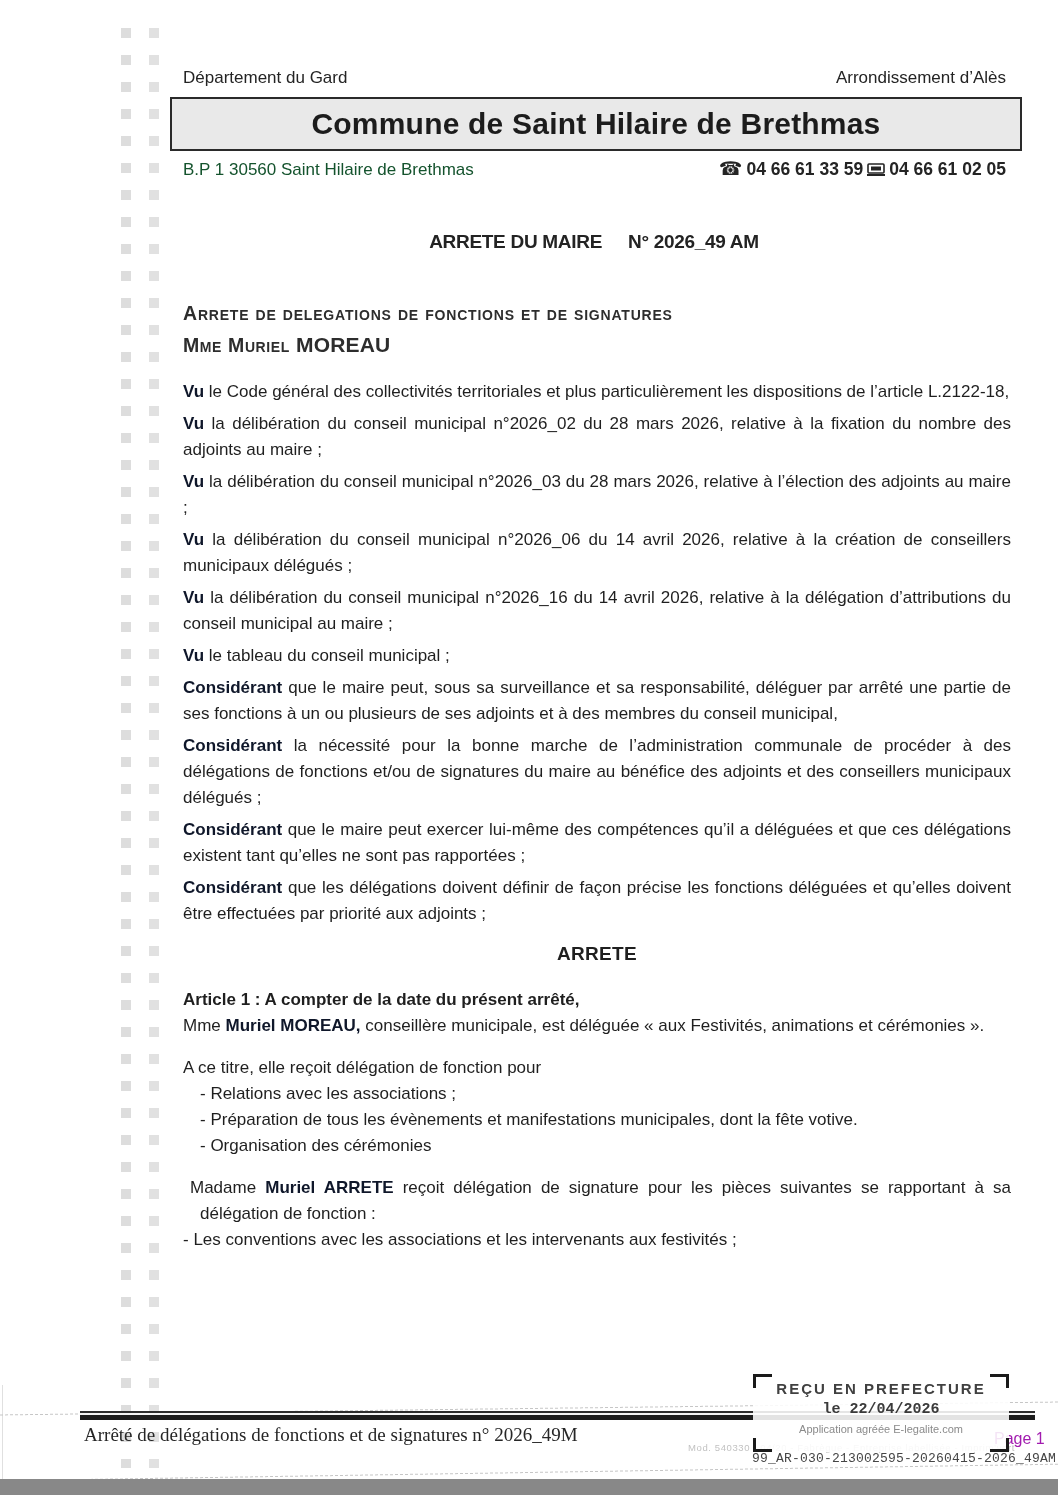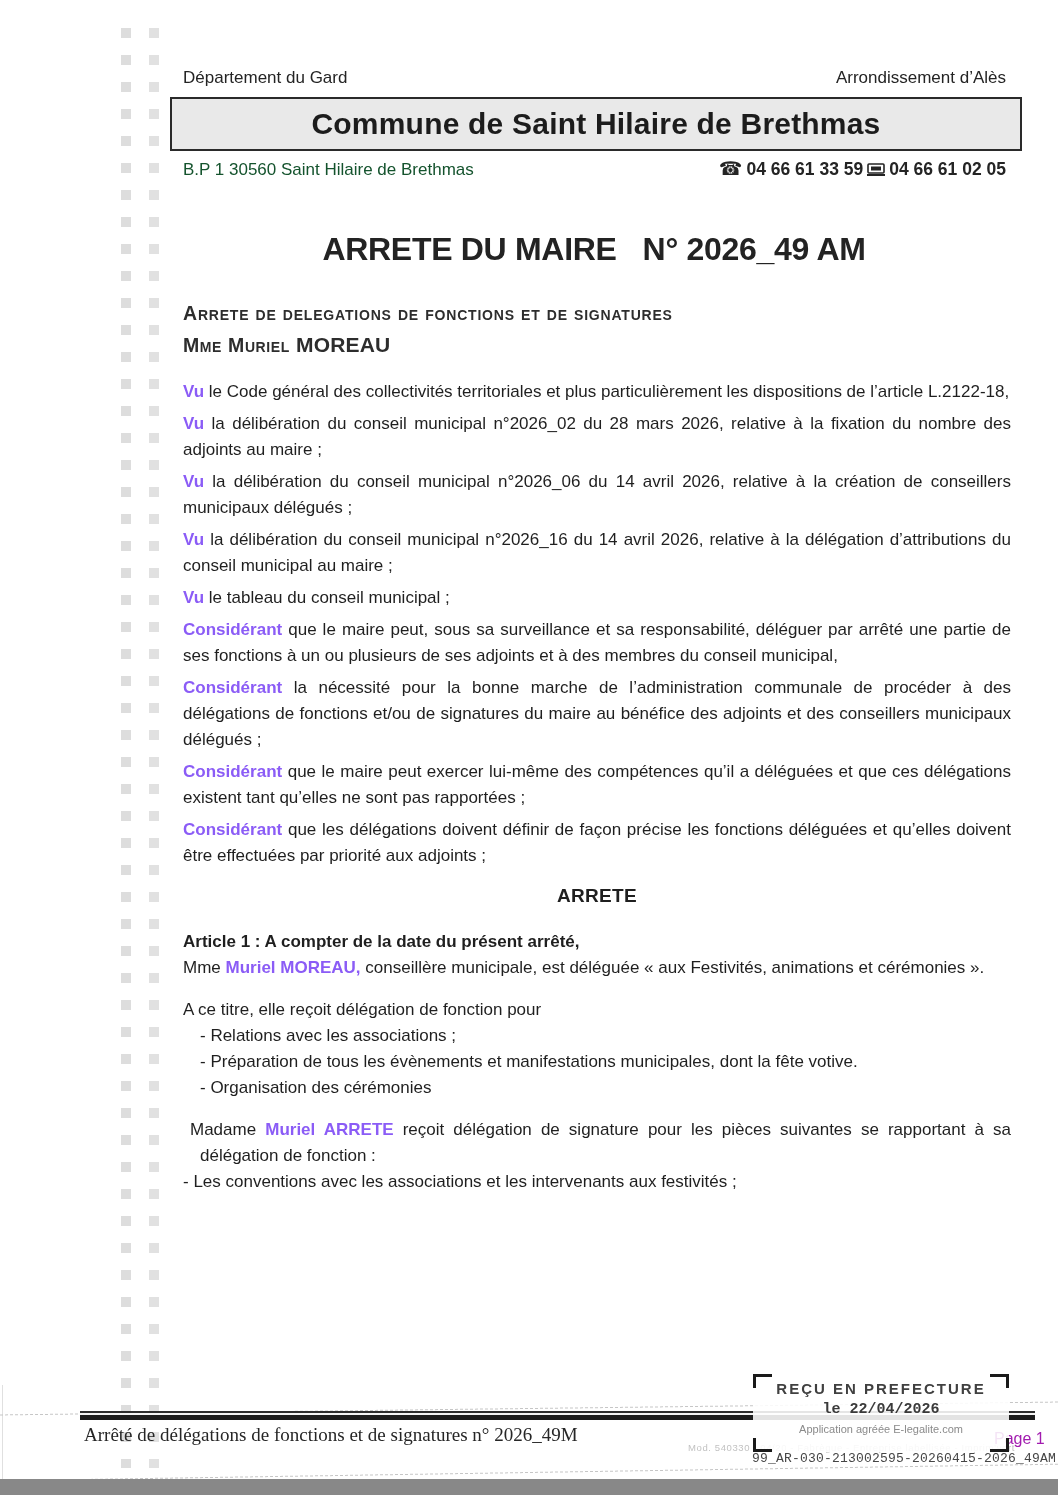--- a/index.html
+++ b/index.html
@@ -22,35 +22,35 @@
     background:#e9e9e9;border:2px solid #2a2a2a;display:flex;align-items:center;justify-content:center;}
   .commune-box .t{font-size:30px;font-weight:600;color:#1c1c1c;letter-spacing:.2px;}
   .addr{position:absolute;left:183px;top:160px;font-size:17px;color:#14532d;}
   .contact{position:absolute;right:52px;top:158px;font-size:17.5px;color:#242424;
     display:flex;align-items:center;gap:4px;font-weight:600;}
   .contact .glyph{font-weight:400;font-size:19px;position:relative;top:-1px;}
   .contact svg{display:block;}
 
   
   .main-title{position:absolute;left:170px;top:231px;width:848px;text-align:center;
-    font-size:32px;font-weight:bold;color:#232323;letter-spacing:-.3px;}
+    font-size:19px;font-weight:bold;color:#232323;letter-spacing:-.3px;}
   .main-title .num{margin-left:26px;}
 
   
   .subtitle1{position:absolute;left:183px;top:302px;font-size:19.5px;font-weight:bold;
     font-variant:small-caps;letter-spacing:.8px;color:#2d2d2d;}
   .subtitle2{position:absolute;left:183px;top:333px;font-size:19.5px;font-weight:bold;
     color:#2d2d2d;}
   .subtitle2 .sc{font-variant:small-caps;letter-spacing:.6px;}
   .subtitle2 .nm{font-size:21px;letter-spacing:.2px;}
 
   
   .body-col{position:absolute;left:183px;top:379px;width:828px;font-size:17px;line-height:26px;color:#1f1f1f;}
   .body-col p{margin:0 0 6px;text-align:justify;}
-  .body-col p b{color:#8b5cf6;}
+  .body-col p b{color:#0f172a;}
   .arrete-h{margin:14px 0 20px !important;text-align:center !important;font-weight:bold;font-size:19px;letter-spacing:.3px;}
   .art-head{font-weight:bold;margin-bottom:0 !important;}
   .art-intro{margin-bottom:16px !important;}
   .plain{text-align:left !important;}
   ul.fn{list-style:none;margin:0 0 16px;padding:0 0 0 17px;}
   ul.fn li{line-height:26px;}
   ul.sig{list-style:none;margin:0;padding:0;}
   ul.sig li{line-height:26px;padding-left:18px;text-indent:-18px;text-align:justify;}
   .madame{padding-left:17px;text-indent:-10px;margin-bottom:0 !important;}
 
@@ -115,20 +115,21 @@
   </div>
 
   <div class="subtitle1">Arrete de delegations de fonctions et de signatures</div>
   <div class="subtitle2">
     <span class="sc">Mme Muriel </span><span class="nm">MOREAU</span>
   </div>
 
   <div class="body-col">
     <p><b>Vu</b><span> le Code général des collectivités territoriales et plus particulièrement les dispositions de l’article L.2122-18,</span></p>
     <p><b>Vu</b><span> la délibération du conseil municipal n°2026_02 du 28 mars 2026, relative à la fixation du nombre des adjoints au maire ;</span></p>
+    <p><b>Vu</b><span> la délibération du conseil municipal n°2026_03 du 28 mars 2026, relative à l’élection des adjoints au maire ;</span></p>
     <p><b>Vu</b><span> la délibération du conseil municipal n°2026_06 du 14 avril 2026, relative à la création de conseillers municipaux délégués ;</span></p>
     <p><b>Vu</b><span> la délibération du conseil municipal n°2026_16 du 14 avril 2026, relative à la délégation d’attributions du conseil municipal au maire ;</span></p>
     <p><b>Vu</b><span> le tableau du conseil municipal ;</span></p>
     <p><b>Considérant</b><span> que le maire peut, sous sa surveillance et sa responsabilité, déléguer par arrêté une partie de ses fonctions à un ou plusieurs de ses adjoints et à des membres du conseil municipal,</span></p>
     <p><b>Considérant</b><span> la nécessité pour la bonne marche de l’administration communale de procéder à des délégations de fonctions et/ou de signatures du maire au bénéfice des adjoints et des conseillers municipaux délégués ;</span></p>
     <p><b>Considérant</b><span> que le maire peut exercer lui-même des compétences qu’il a déléguées et que ces délégations existent tant qu’elles ne sont pas rapportées ;</span></p>
     <p><b>Considérant</b><span> que les délégations doivent définir de façon précise les fonctions déléguées et qu’elles doivent être effectuées par priorité aux adjoints ;</span></p>
 
     <p class="arrete-h">ARRETE</p>
 

